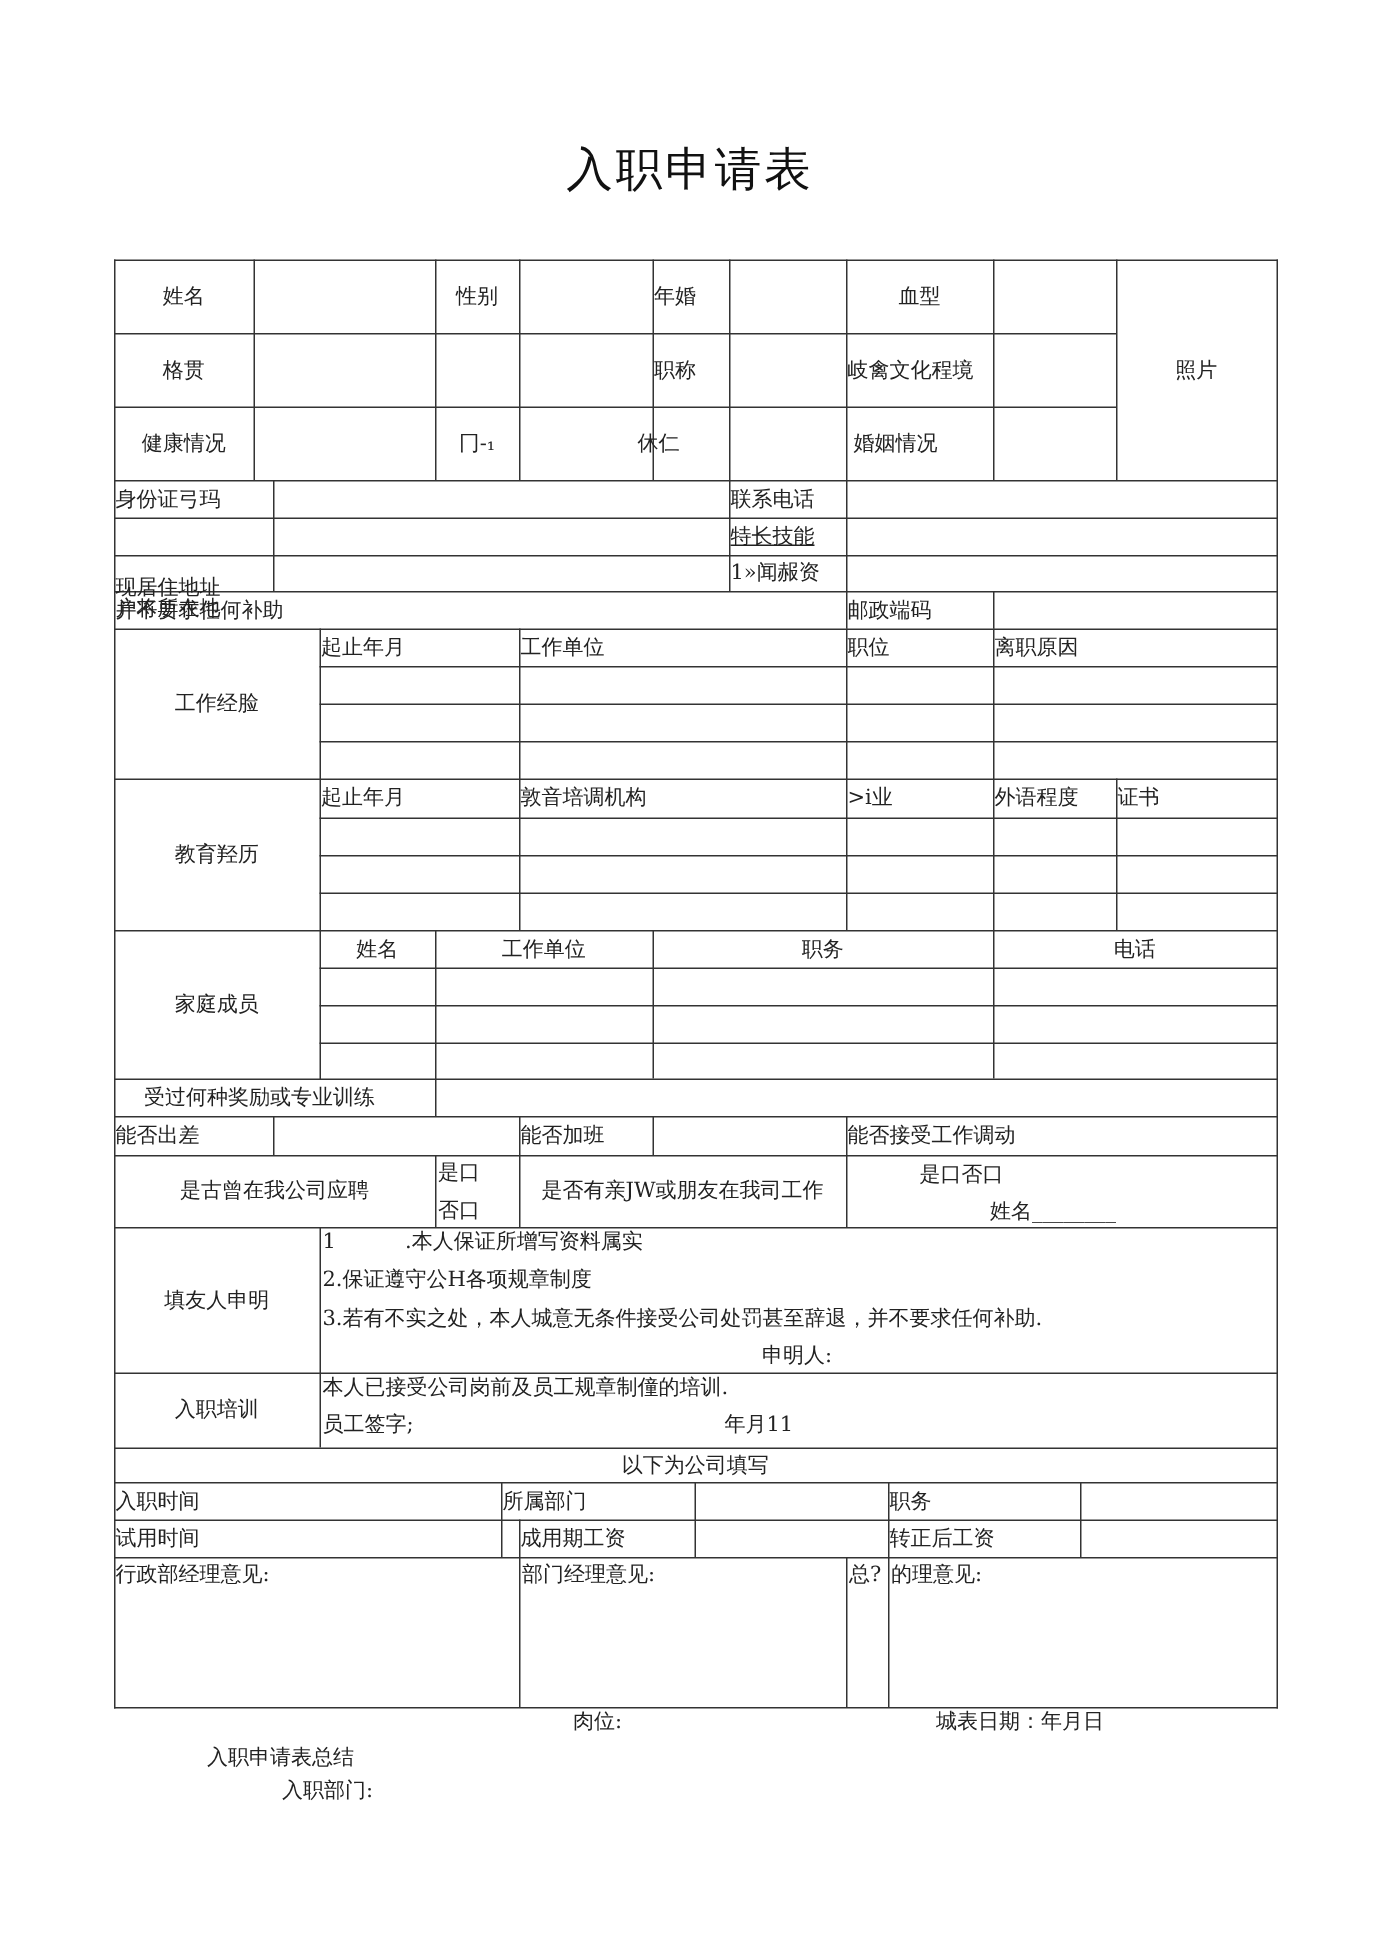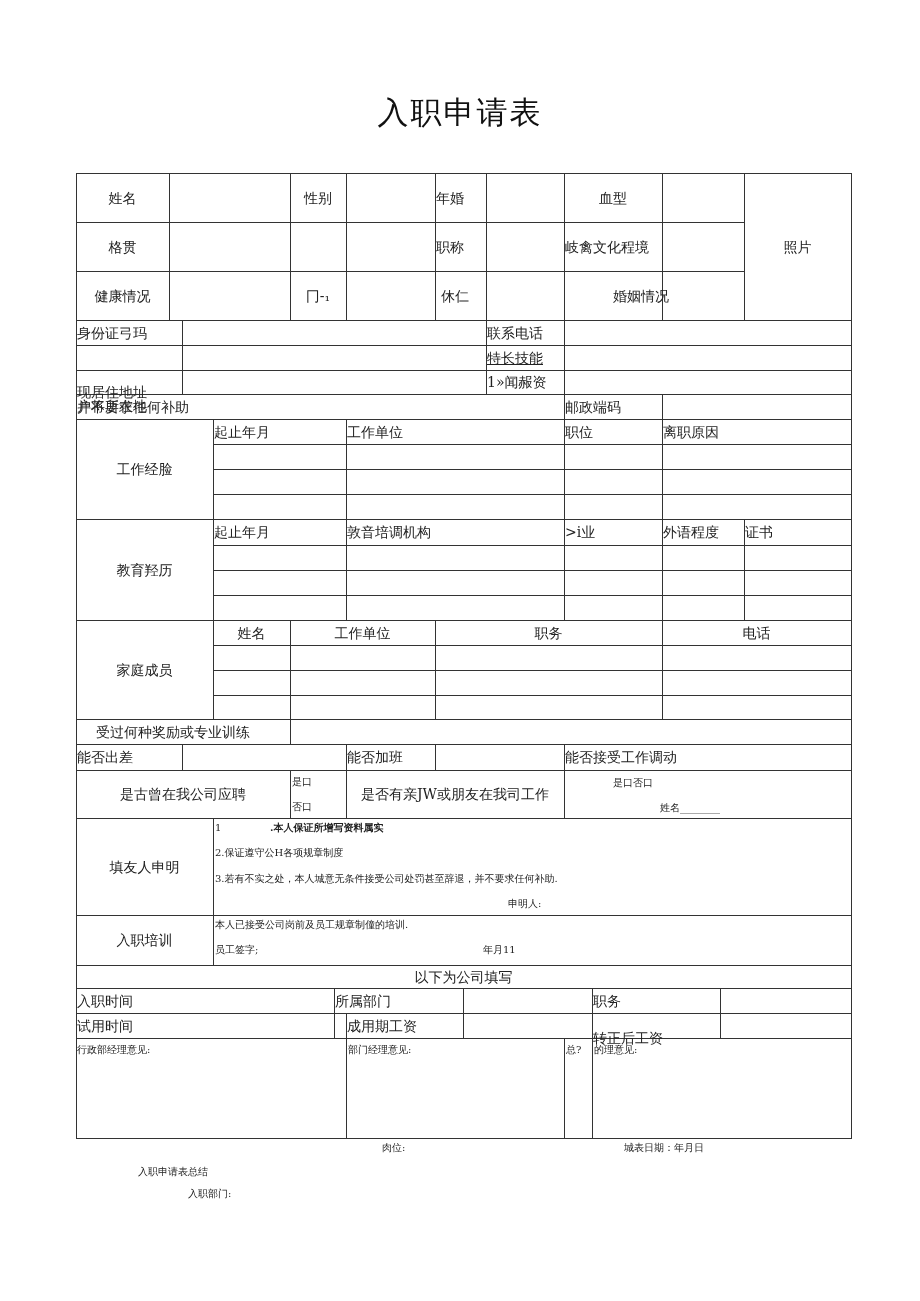--- a/index.html
+++ b/index.html
@@ -6,21 +6,21 @@
   body{width:920px;height:1301px;position:relative;overflow:hidden;
        font-family:"DejaVu Serif","Liberation Serif",serif;color:#222;}
   .title{position:absolute;left:0;width:920px;top:92px;text-align:center;
          font-size:31px;letter-spacing:2px;color:#111;}
   .cell{position:absolute;box-sizing:border-box;font-size:14px;line-height:16px;
         display:flex;align-items:center;white-space:nowrap;overflow:visible;}
   .c{justify-content:center;}
   .l{justify-content:flex-start;padding-left:1px;}
   .hl{position:absolute;height:1px;background:#333;}
   .vl{position:absolute;width:1px;background:#333;}
-  .txt{position:absolute;font-size:10px;line-height:16px;white-space:nowrap;}
+  .txt{position:absolute;font-size:14px;line-height:16px;white-space:nowrap;}
   .field{position:absolute;box-sizing:border-box;}
 </style>
 </head>
 <body>
 
 <div class="title">入职申请表</div>
 
 <div>
 
   <div class="hl" style="left:76px;top:173px;width:776px;"></div>
@@ -110,23 +110,23 @@
 <div class="field" style="left:170px;top:223px;width:120px;height:48px;"></div>
 <div class="cell l" style="left:435px;top:222px;width:51px;height:49px;">职称</div>
 <div class="field" style="left:487px;top:223px;width:77px;height:48px;"></div>
 <div class="cell l" style="left:564px;top:222px;width:98px;height:49px;">岐禽文化程境</div>
 <div class="field" style="left:663px;top:223px;width:81px;height:48px;"></div>
 
 <div class="cell c" style="left:76px;top:271px;width:93px;height:49px;">健康情况</div>
 <div class="field" style="left:170px;top:272px;width:120px;height:48px;"></div>
 <div class="cell c" style="left:290px;top:271px;width:56px;height:49px;">冂-₁</div>
 <div class="field" style="left:347px;top:272px;width:88px;height:48px;"></div>
-<div class="cell l" style="left:440px;top:271px;width:51px;height:49px;">休仁</div>
+<div class="cell l" style="left:424px;top:271px;width:51px;height:49px;">休仁</div>
 <div class="field" style="left:487px;top:272px;width:77px;height:48px;"></div>
-<div class="cell c" style="left:592px;top:271px;width:98px;height:49px;">婚姻情况</div>
+<div class="cell c" style="left:548px;top:271px;width:98px;height:49px;">婚姻情况</div>
 <div class="field" style="left:663px;top:272px;width:81px;height:48px;"></div>
 
 <div class="cell l" style="left:76px;top:320px;width:106px;height:25px;">身份证弓玛</div>
 <div class="field" style="left:183px;top:321px;width:303px;height:24px;"></div>
 <div class="cell l" style="left:486px;top:320px;width:78px;height:25px;">联系电话</div>
 <div class="field" style="left:565px;top:321px;width:286px;height:24px;"></div>
 
 <div class="cell l" style="left:76px;top:345px;width:106px;height:25px;margin-top:48px;">户将所在地</div>
 <div class="field" style="left:183px;top:346px;width:303px;height:24px;"></div>
 <div class="cell l" style="left:486px;top:345px;width:78px;height:25px;text-decoration:underline;">特长技能</div>
@@ -187,21 +187,21 @@
 
 <div class="cell c" style="left:76px;top:770px;width:214px;height:48px;">是古曾在我公司应聘</div>
 <div class="txt" style="left:292px;top:774px;">是口</div>
 <div class="txt" style="left:292px;top:799px;">否口</div>
 <div class="cell c" style="left:346px;top:770px;width:218px;height:48px;">是否有亲JW或朋友在我司工作</div>
 <div class="txt" style="left:613px;top:775px;">是口否口</div>
 <div class="txt" style="left:660px;top:800px;">姓名________</div>
 
 <div class="cell c" style="left:76px;top:818px;width:137px;height:97px;">填友人申明</div>
 <div class="txt" style="left:215px;top:820px;">1</div>
-<div class="txt" style="left:270px;top:820px;font-weight:bold;">.本人保证所增写资料属实</div>
+<div class="txt" style="left:270px;top:820px;">.本人保证所增写资料属实</div>
 <div class="txt" style="left:215px;top:845px;">2.保证遵守公H各项规章制度</div>
 <div class="txt" style="left:215px;top:871px;">3.若有不实之处，本人城意无条件接受公司处罚甚至辞退，并不要求任何补助.</div>
 <div class="txt" style="left:508px;top:896px;">申明人:</div>
 <div class="field" style="left:560px;top:894px;width:120px;height:20px;"></div>
 
 <div class="cell c" style="left:76px;top:915px;width:137px;height:50px;">入职培训</div>
 <div class="txt" style="left:215px;top:917px;">本人已接受公司岗前及员工规章制僮的培训.</div>
 <div class="txt" style="left:215px;top:942px;">员工签字;</div>
 <div class="field" style="left:285px;top:940px;width:180px;height:20px;"></div>
 <div class="txt" style="left:483px;top:942px;">年月11</div>
@@ -210,21 +210,21 @@
 
 <div class="cell l" style="left:76px;top:988px;width:258px;height:25px;">入职时间</div>
 <div class="cell l" style="left:334px;top:988px;width:129px;height:25px;">所属部门</div>
 <div class="field" style="left:464px;top:989px;width:128px;height:24px;"></div>
 <div class="cell l" style="left:592px;top:988px;width:128px;height:25px;">职务</div>
 <div class="field" style="left:721px;top:989px;width:130px;height:24px;"></div>
 
 <div class="cell l" style="left:76px;top:1013px;width:258px;height:25px;">试用时间</div>
 <div class="cell l" style="left:346px;top:1013px;width:117px;height:25px;">成用期工资</div>
 <div class="field" style="left:464px;top:1014px;width:128px;height:24px;"></div>
-<div class="cell l" style="left:592px;top:1013px;width:128px;height:25px;margin-top:12px;">转正后工资</div>
+<div class="cell l" style="left:592px;top:1013px;width:128px;height:25px;">转正后工资</div>
 <div class="field" style="left:721px;top:1014px;width:130px;height:24px;"></div>
 
 <div class="txt" style="left:77px;top:1042px;">行政部经理意见:</div>
 <div class="field" style="left:77px;top:1060px;width:268px;height:78px;"></div>
 <div class="txt" style="left:348px;top:1042px;">部门经理意见:</div>
 <div class="field" style="left:347px;top:1060px;width:217px;height:78px;"></div>
 <div class="txt" style="left:566px;top:1042px;">总?</div>
 <div class="txt" style="left:594px;top:1042px;">的理意见:</div>
 <div class="field" style="left:593px;top:1060px;width:258px;height:78px;"></div>
 

